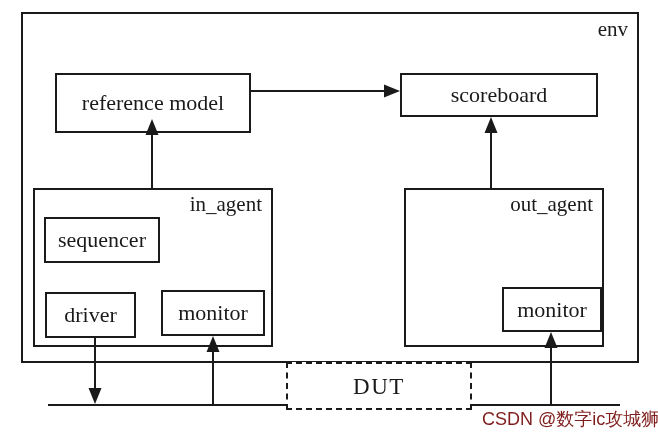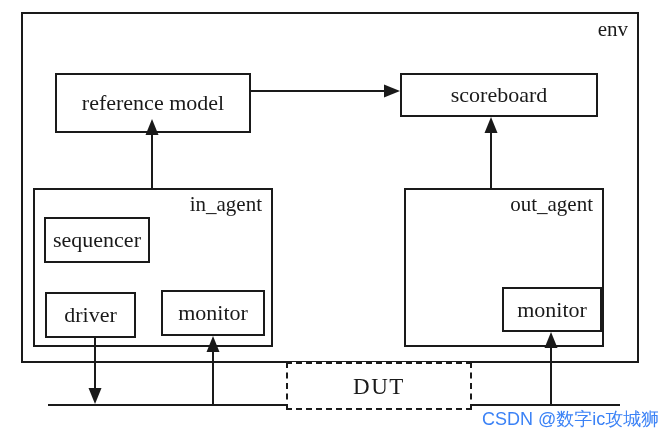--- a/index.html
+++ b/index.html
@@ -45,21 +45,21 @@
     pointer-events: none;
   }
   .connectors line { stroke: #1a1a1a; stroke-width: 2; }
   .connectors polygon { fill: #1a1a1a; }
   .watermark {
     position: absolute;
     left: 482px;
     top: 407px;
     font-family: "Liberation Sans", sans-serif;
     font-size: 18px;
-    color: #3b82f6;
+    color: #7f1d1d;
     white-space: nowrap;
   }
 </style>
 </head>
 <body>
 
 <div class="canvas">
 
   <div class="box" style="left:21px; top:12px; width:618px; height:351px;">
     <span class="container-label" style="top:4px;">env</span>
@@ -70,21 +70,21 @@
   </div>
 
   <div class="box node" style="left:400px; top:73px; width:198px; height:44px;justify-content:center;">
     <span>scoreboard</span>
   </div>
 
   <div class="box" style="left:33px; top:188px; width:240px; height:159px;">
     <span class="container-label">in_agent</span>
   </div>
 
-  <div class="box node" style="left:44px; top:217px; width:106px; height:46px;">
+  <div class="box node" style="left:44px; top:217px; width:116px; height:46px;">
     <span>sequencer</span>
   </div>
 
   <div class="box node" style="left:45px; top:292px; width:91px; height:46px;align-items:center;">
     <span>driver</span>
   </div>
 
   <div class="box node" style="left:161px; top:290px; width:104px; height:46px;">
     <span>monitor</span>
   </div>

